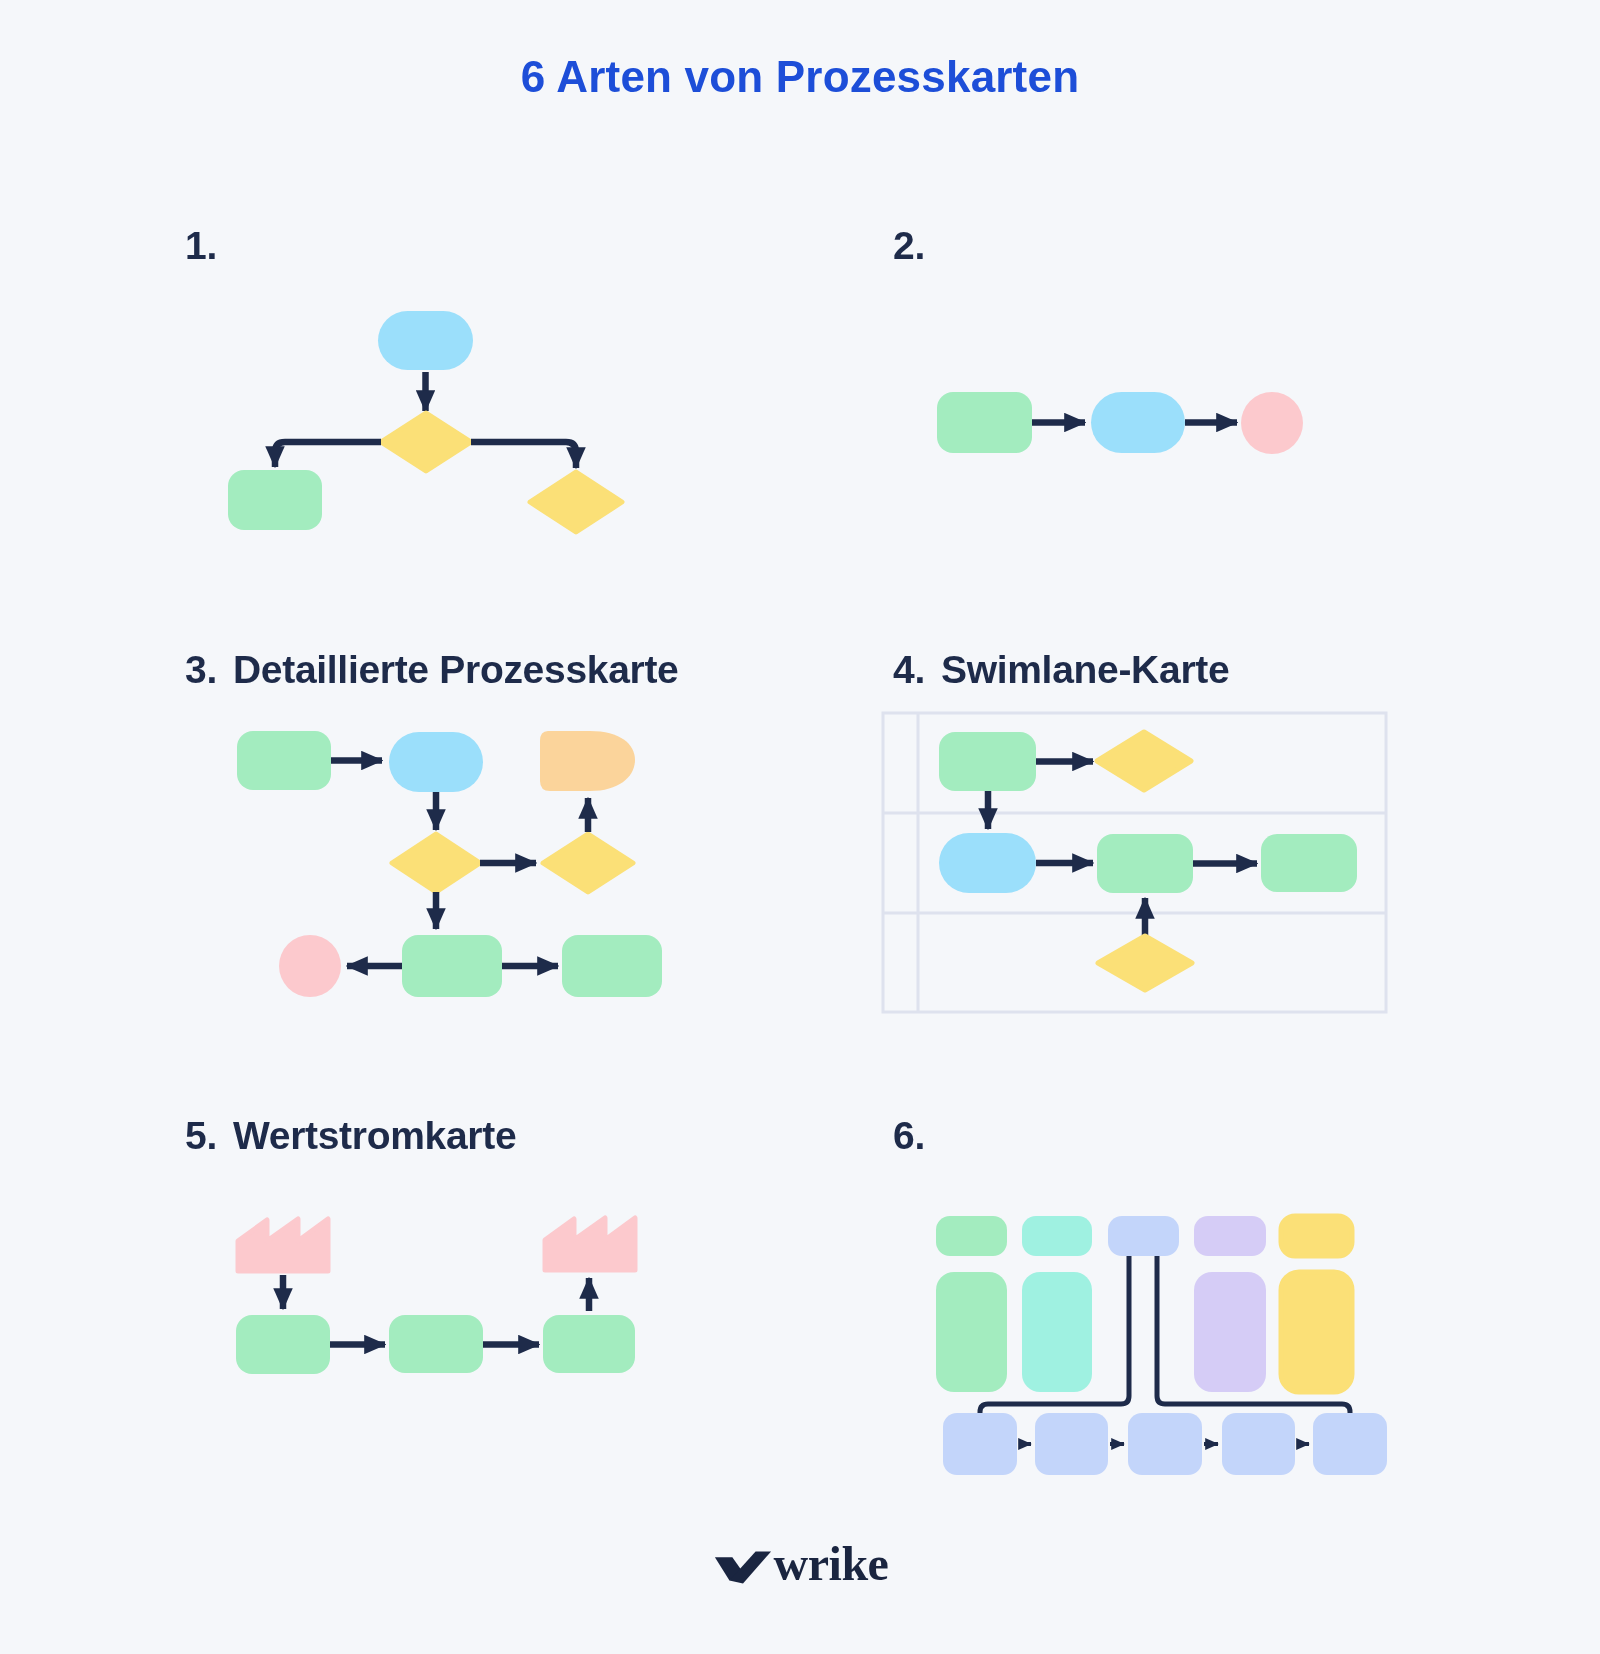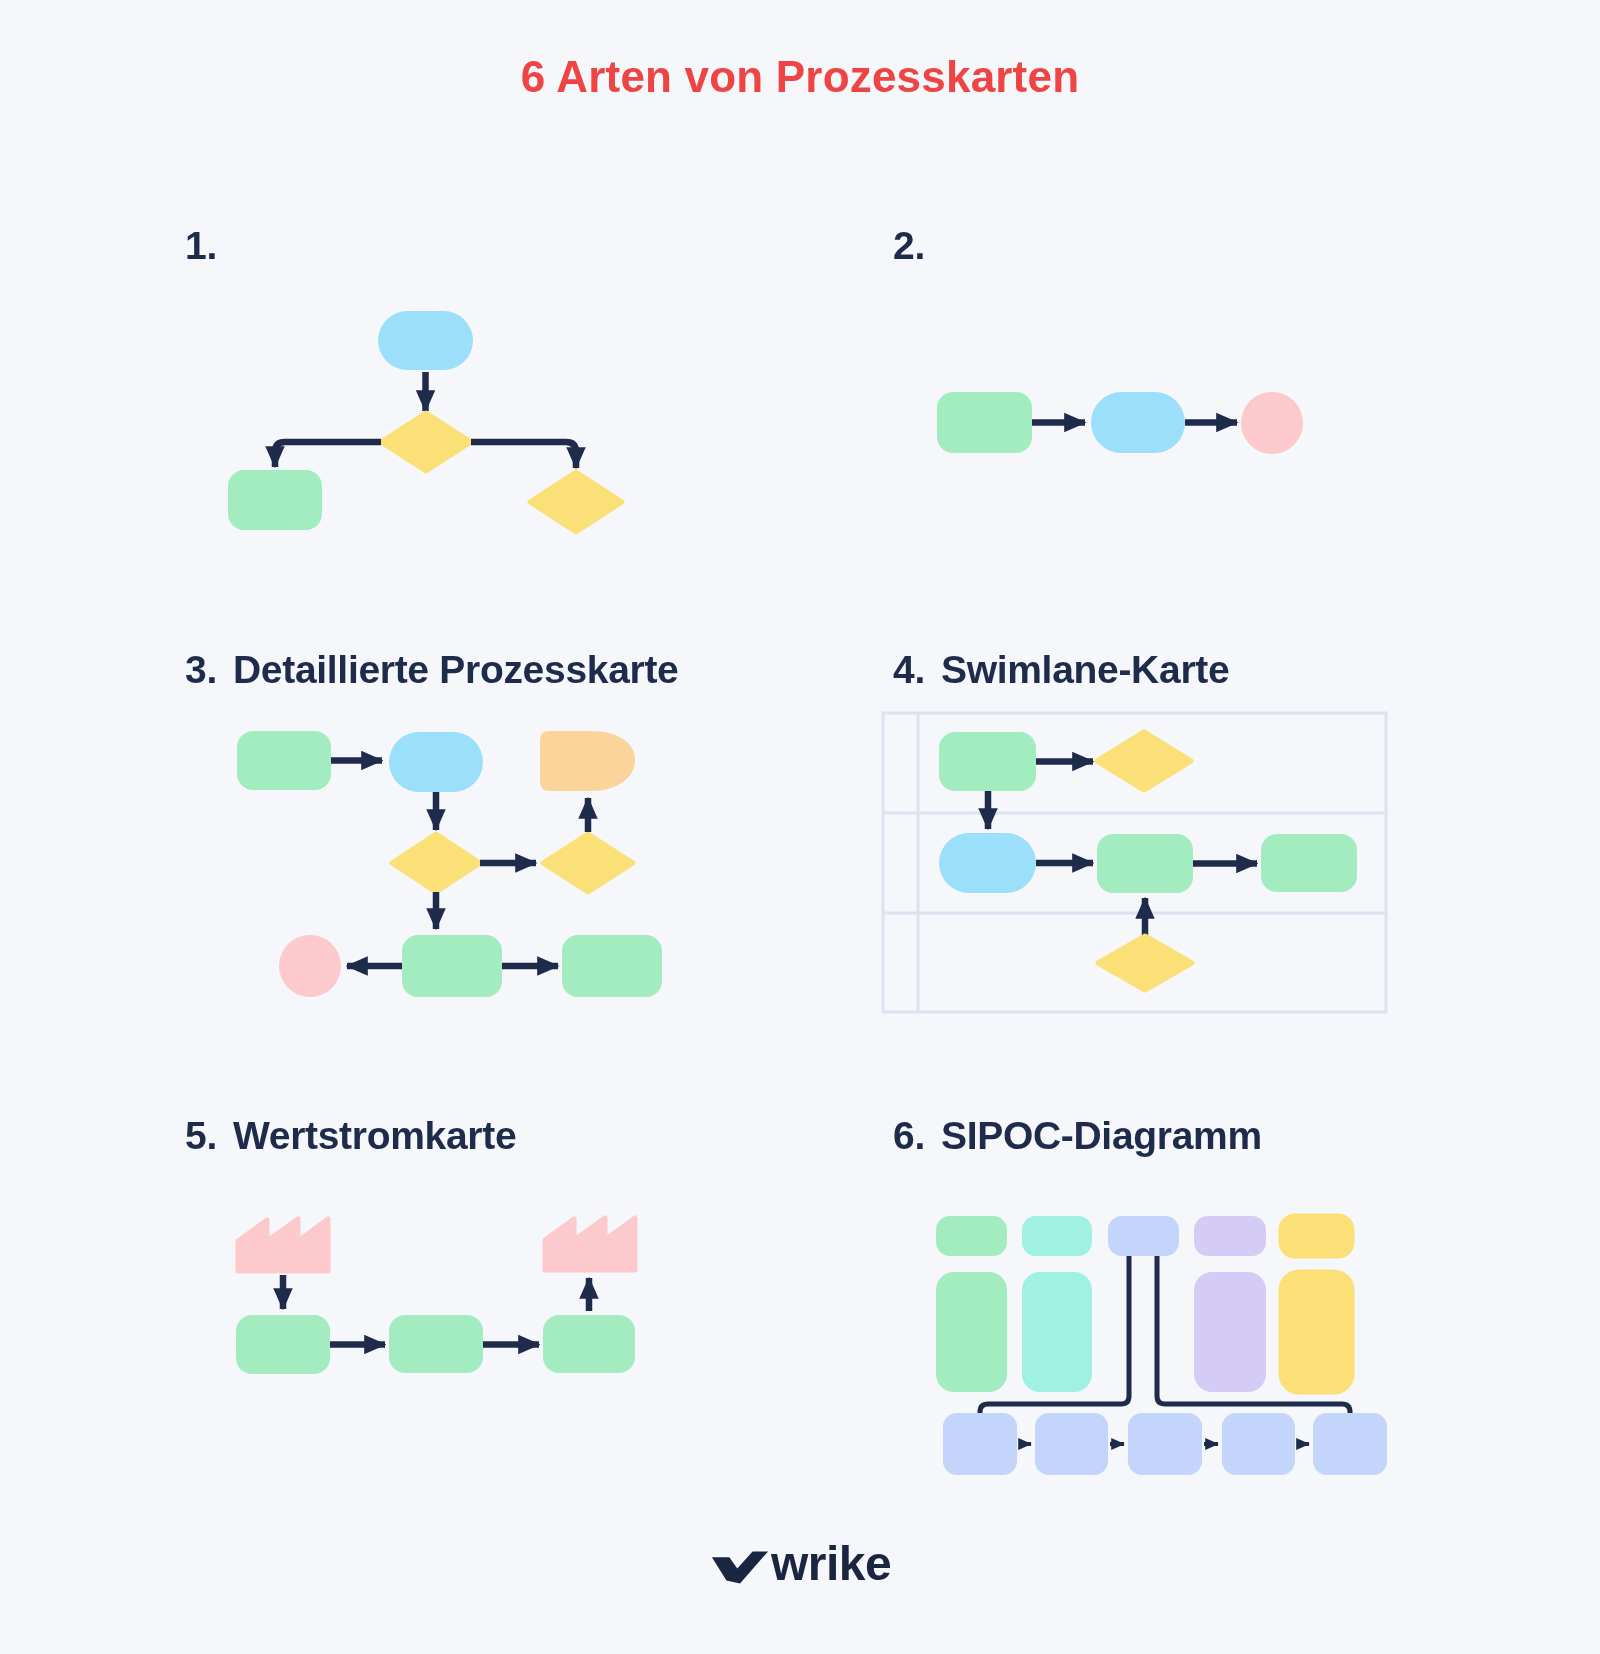--- a/index.html
+++ b/index.html
@@ -8,21 +8,21 @@
     width:1600px;height:1654px;
     background:#F5F7FA;
     font-family:"Liberation Sans", sans-serif;
     color:#1E2B4A;
     overflow:hidden;
   }
   .page-title{
     position:absolute;left:0;right:0;top:52px;
     text-align:center;
     font-size:44px;font-weight:700;letter-spacing:0.2px;
-    color:#ef4444;
+    color:#1d4ed8;
   }
   .sec-heading{
     position:absolute;
     display:flex;gap:16px;
     font-size:39px;font-weight:700;letter-spacing:-0.3px;
     color:#1E2B4A;white-space:nowrap;
   }
   #h1{left:185px;top:224px;}
   #h2{left:893px;top:224px;}
   #h3{left:185px;top:648px;}
@@ -46,21 +46,21 @@
   .shp-peri{fill:#C3D5FA;}
   .shp-lav{fill:#D5CCF6;}
   .factory{fill:#FCC9CD;stroke:#FCC9CD;stroke-width:5;stroke-linejoin:round;}
   .flow{fill:none;stroke:#1E2B4A;stroke-width:6.5;}
   .flow-sm{fill:none;stroke:#1E2B4A;stroke-width:4;}
   .conn{fill:none;stroke:#1E2B4A;stroke-width:5;}
   .lane{fill:none;stroke:#DEE2EE;stroke-width:3;}
   .ah{fill:#1E2B4A;}
   .footer{
     position:absolute;left:0;right:0;top:1536px;
-    display:flex;align-items:center;justify-content:center;
+    display:flex;align-items:center;justify-content:center;font-family:Liberation Serif, serif;
   }
   .brand-text{
     font-size:48px;font-weight:700;color:#1A2540;letter-spacing:-0.5px;
   }
   .wmark{fill:#1A2540;}
 </style>
 </head>
 <body>
 
 <div class="canvas">
@@ -80,21 +80,20 @@
   <div class="sec-heading" id="h4">
     <span>4.</span>
     <span>Swimlane-Karte</span>
   </div>
   <div class="sec-heading" id="h5">
     <span>5.</span>
     <span>Wertstromkarte</span>
   </div>
   <div class="sec-heading" id="h6">
     <span>6.</span>
-    <span>SIPOC-Diagramm</span>
   </div>
 
   <svg class="diag" id="d1" width="530" height="270" viewBox="0 0 530 270">
     <defs>
       <marker id="ah1" markerUnits="strokeWidth" viewBox="0 0 3.4 3" markerWidth="3.4" markerHeight="3" refX="3.2" refY="1.5" orient="auto">
         <path class="ah" d="M0,0 L3.4,1.5 L0,3 Z"></path>
       </marker>
     </defs>
     <rect class="shp-blue" x="198" y="21" width="95" height="59" rx="29.5"></rect>
     <path class="flow" d="M245.5,82 V121" marker-end="url(#ah1)"></path>

